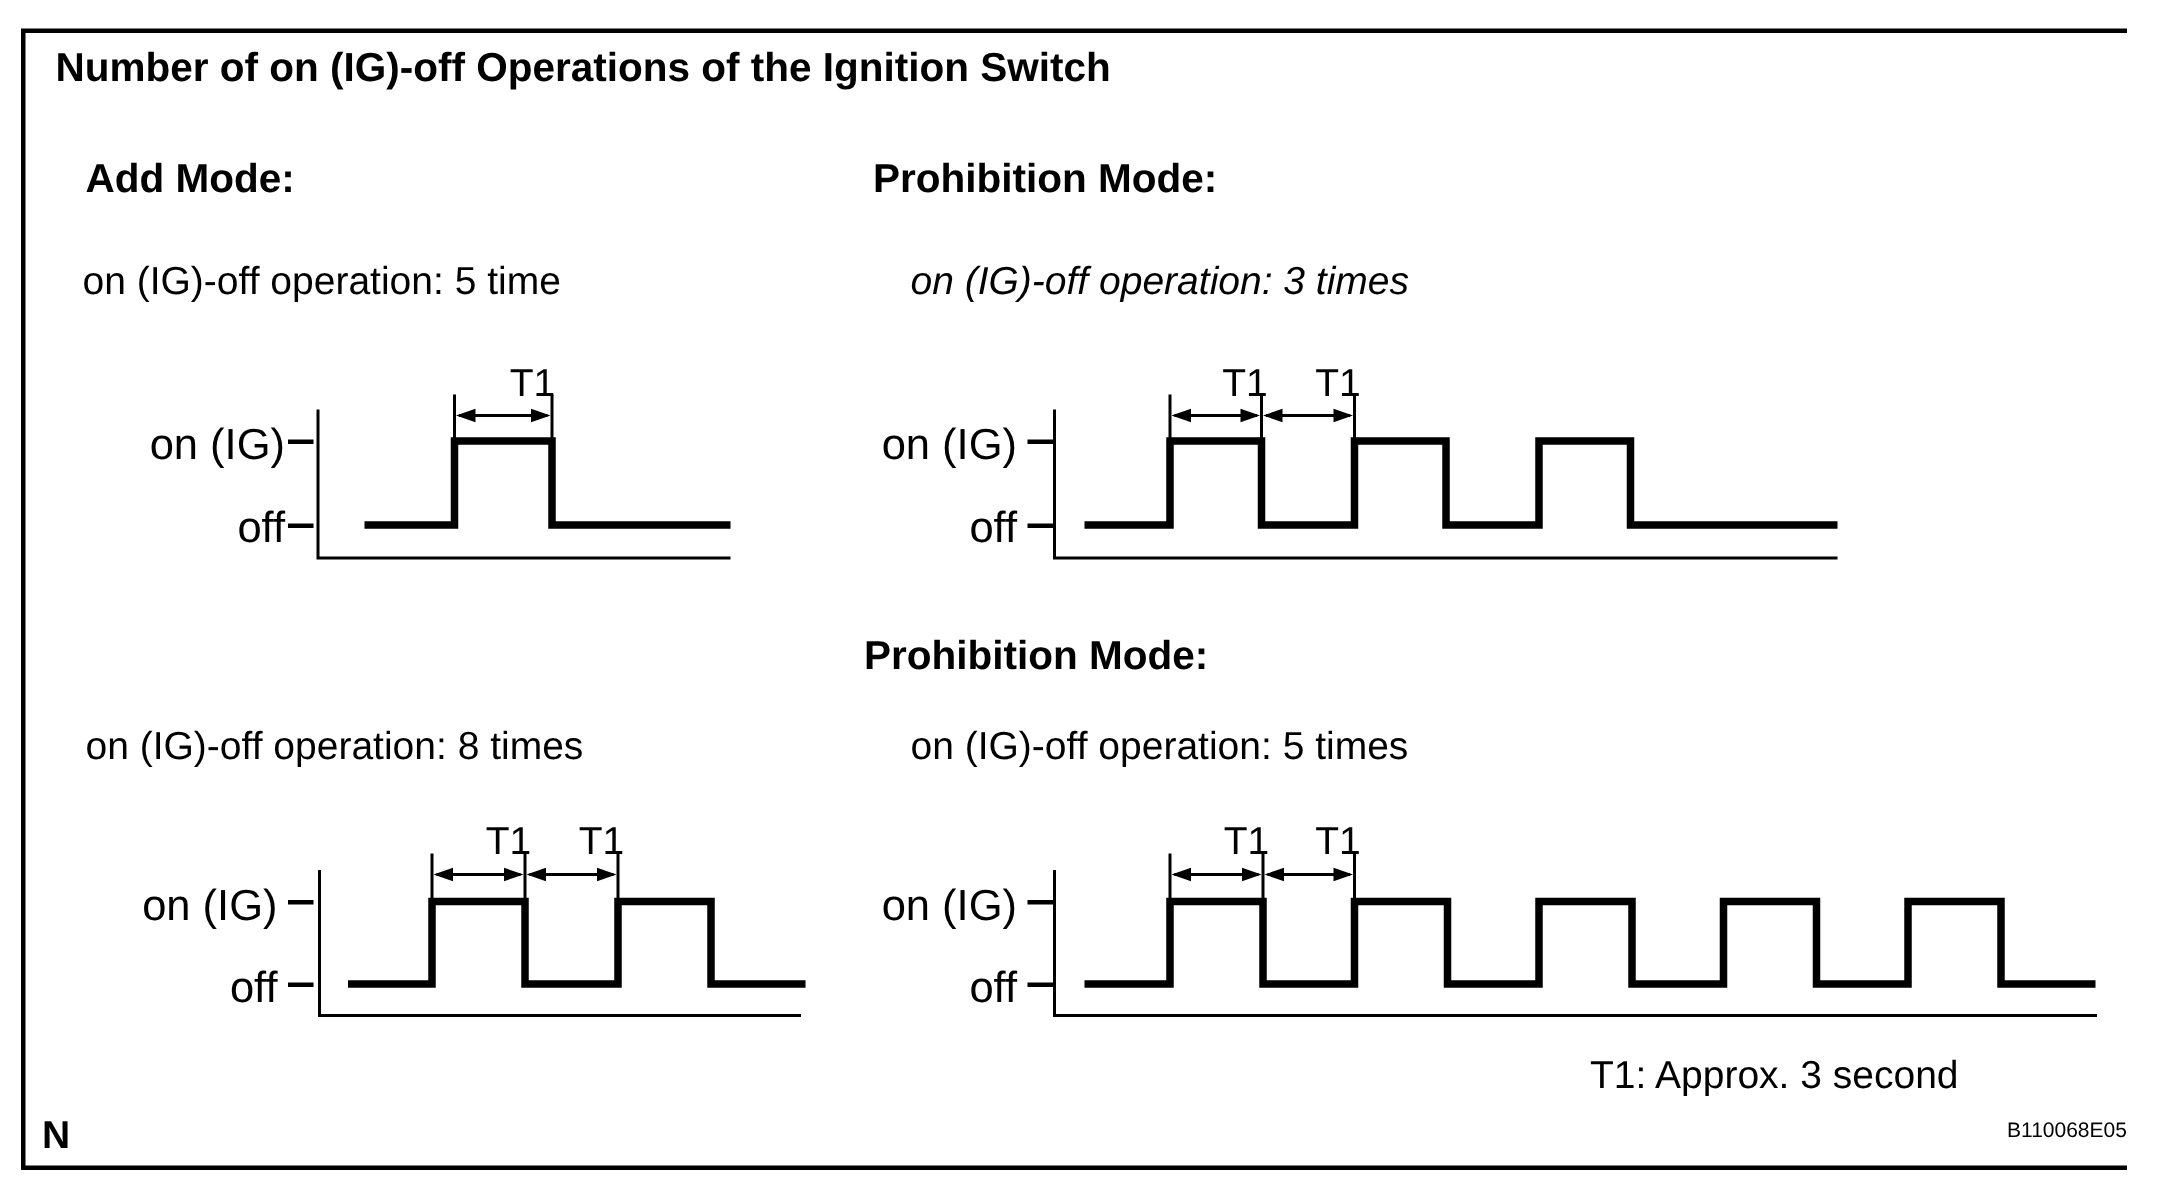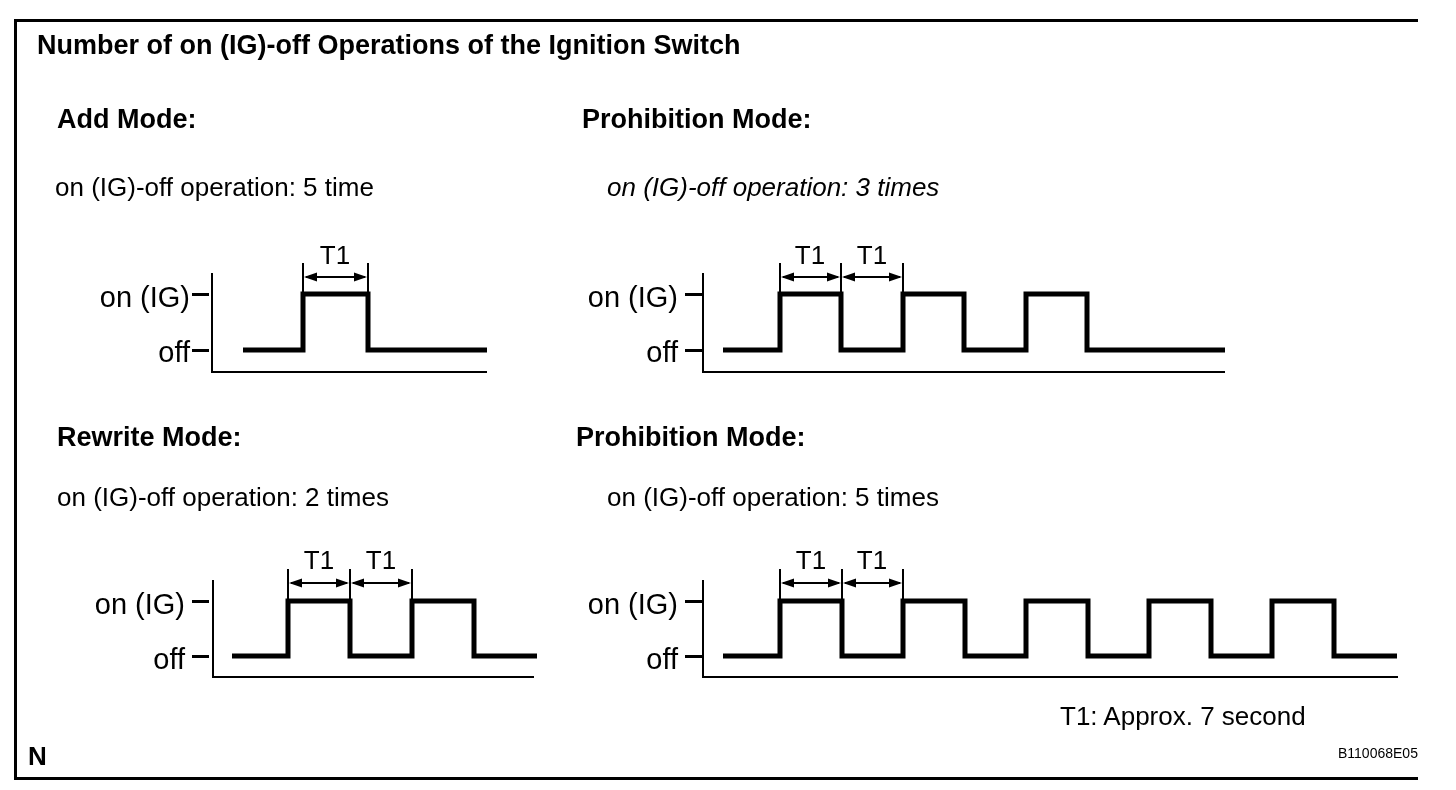--- a/index.html
+++ b/index.html
@@ -10,21 +10,21 @@
   }
   .frame{
     position:absolute;left:14px;top:19px;width:1429px;height:761px;
     border:3px solid #000;box-sizing:border-box;
   }
   .abs{position:absolute;white-space:nowrap;}
   .title{font-size:27px;font-weight:bold;}
   .heading{font-size:27px;font-weight:bold;}
   .op{font-size:26px;}
   .siglabel{font-size:29px;width:150px;text-align:right;}
-  .t1label{font-size:26px;width:50px;text-align:center;}
+  .t1label{font-size:26px;width:50px;text-align:center;margin-left:20px;}
   .dash{position:absolute;width:17px;height:3px;background:#000;}
   .note{font-size:26px;}
   .pagemark{font-size:26px;font-weight:bold;}
   .figcode{font-size:14px;}
   svg.overlay{position:absolute;left:0;top:0;pointer-events:none;}
 </style>
 </head>
 <body>
 
 <div class="page">
@@ -43,22 +43,21 @@
 
   <div class="abs heading" style="left:582px;top:104px;">Prohibition Mode:</div>
   <div class="abs op" style="left:607px;top:172px;font-style:italic;">on (IG)-off operation: 3 times</div>
   <div class="abs t1label" style="left:785px;top:240px;">T1</div>
   <div class="abs t1label" style="left:847px;top:240px;">T1</div>
   <div class="abs siglabel" style="left:528px;top:281px;">on (IG)</div>
   <div class="abs siglabel" style="left:528px;top:336px;">off</div>
   <div class="dash" style="left:685px;top:293px;"></div>
   <div class="dash" style="left:685px;top:349px;"></div>
 
-  <div class="abs heading" style="left:57px;top:422px;">Rewrite Mode:</div>
-  <div class="abs op" style="left:57px;top:482px;">on (IG)-off operation: 2 times</div>
+  <div class="abs op" style="left:57px;top:482px;">on (IG)-off operation: 8 times</div>
   <div class="abs t1label" style="left:294px;top:545px;">T1</div>
   <div class="abs t1label" style="left:356px;top:545px;">T1</div>
   <div class="abs siglabel" style="left:35px;top:588px;">on (IG)</div>
   <div class="abs siglabel" style="left:35px;top:643px;">off</div>
   <div class="dash" style="left:192px;top:600px;"></div>
   <div class="dash" style="left:192px;top:655px;"></div>
 
   <div class="abs heading" style="left:576px;top:422px;">Prohibition Mode:</div>
   <div class="abs op" style="left:607px;top:482px;text-align:right;">on (IG)-off operation: 5 times</div>
   <div class="abs t1label" style="left:786px;top:545px;">T1</div>
@@ -112,16 +111,16 @@
         <line x1="903" y1="569" x2="903" y2="599" stroke="#000000" stroke-width="2"></line>
         <line x1="783" y1="583" x2="839" y2="583" stroke="#000000" stroke-width="2"></line>
         <path d="M 781 583 L 794 578.5 L 794 587.5 Z" fill="#000000"></path>
         <path d="M 841 583 L 828 578.5 L 828 587.5 Z" fill="#000000"></path>
         <line x1="845" y1="583" x2="900" y2="583" stroke="#000000" stroke-width="2"></line>
         <path d="M 843 583 L 856 578.5 L 856 587.5 Z" fill="#000000"></path>
         <path d="M 902 583 L 889 578.5 L 889 587.5 Z" fill="#000000"></path>
       </g>
   </svg>
 
-  <div class="abs note" style="left:1060px;top:701px;">T1: Approx. 7 second</div>
+  <div class="abs note" style="left:1060px;top:701px;">T1: Approx. 3 second</div>
   <div class="abs pagemark" style="left:28px;top:741px;">N</div>
   <div class="abs figcode" style="left:1338px;top:745px;">B110068E05</div>
 </div>
 
 </body></html>

